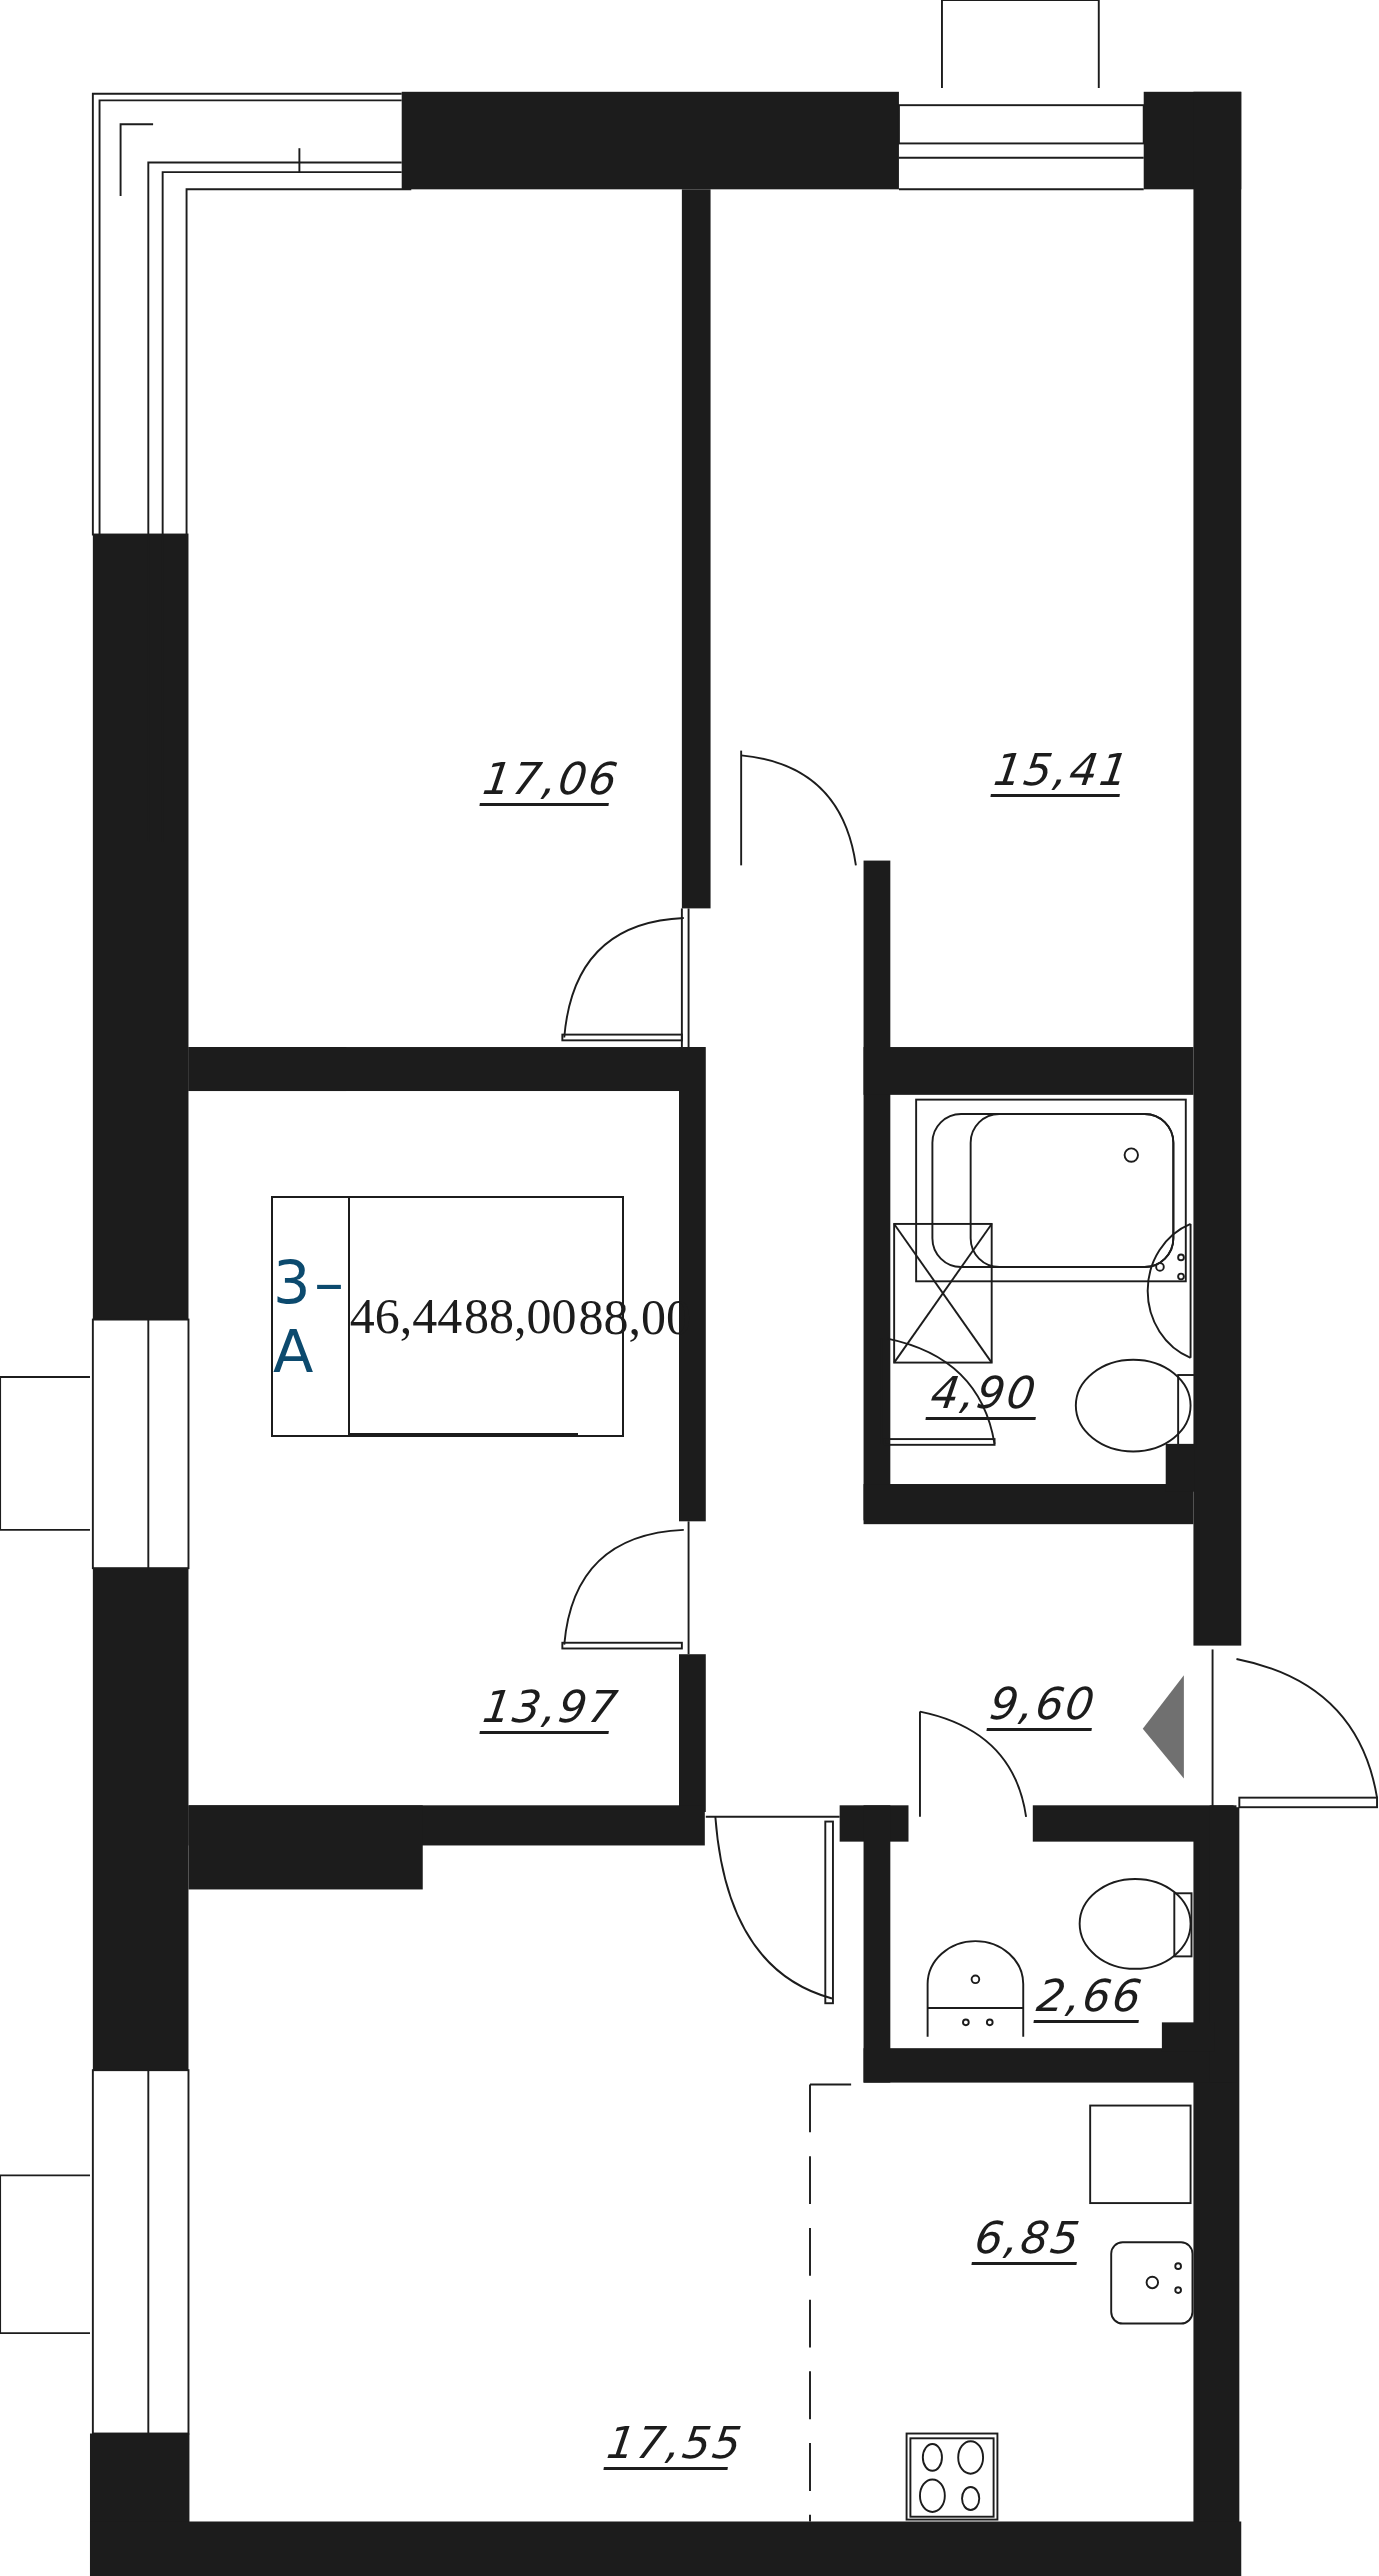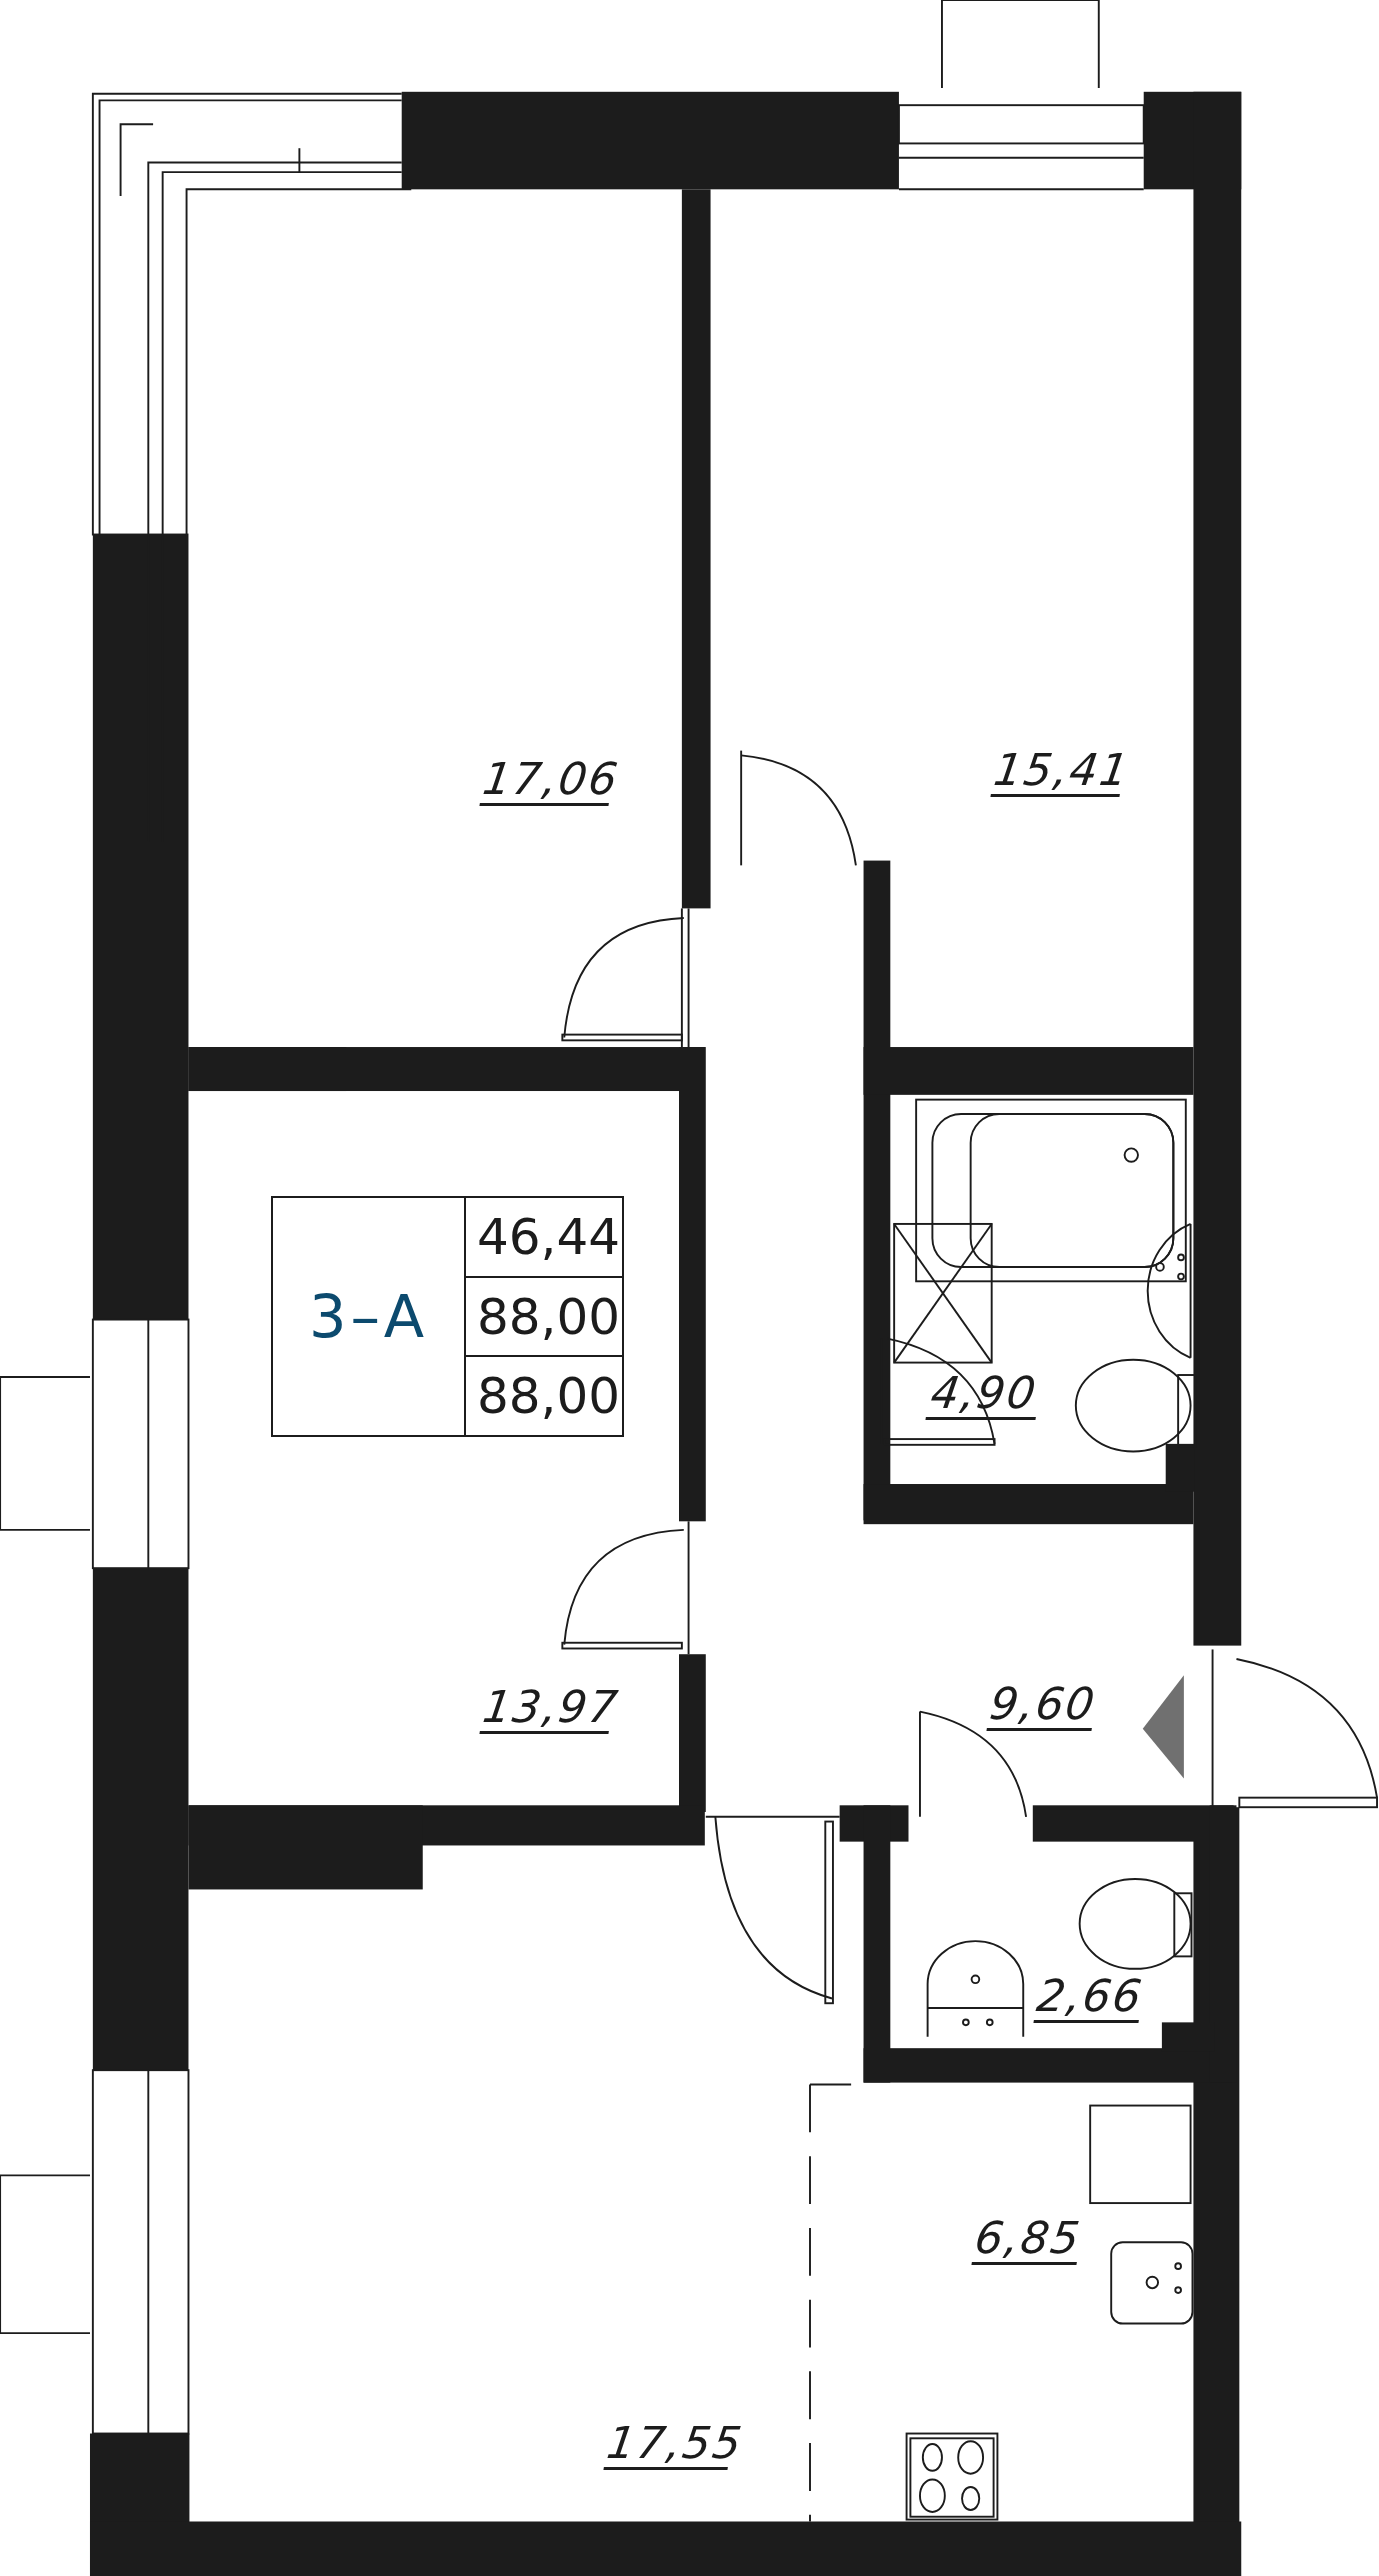--- a/index.html
+++ b/index.html
@@ -1,21 +1,21 @@
 <!DOCTYPE html>
 <html><head>
 <meta charset="utf-8">
 <style>
   html,body{margin:0;padding:0;background:#ffffff;}
   body{width:1380px;height:2576px;position:relative;overflow:hidden;font-family:"DejaVu Sans",sans-serif;}
   svg{position:absolute;left:0;top:0;}
   .lbl{position:absolute;font-family:"DejaVu Sans",sans-serif;font-style:italic;font-size:44px;color:#1c1c1c;transform:skewX(-8deg);letter-spacing:1.9px;text-align:center;width:143px;border-bottom:3.8px solid #1c1c1c;line-height:1.1;}
   .stamp{position:absolute;left:271px;top:1196px;width:353px;height:241px;border:2.9px solid #1c1c1c;box-sizing:border-box;display:flex;}
   .stamp-left{width:191px;border-right:2.9px solid #1c1c1c;display:flex;align-items:center;justify-content:center;font-size:59px;color:#0c4a6e;letter-spacing:3.8px;}
-  .stamp-right{flex:1;display:flex;flex-direction:column;}
+  .stamp-right{flex:1;display:flex;flex-direction:row;font-family:Liberation Serif, serif;}
   .stamp-cell{flex:1;display:flex;align-items:center;justify-content:flex-end;font-size:50px;color:#1c1c1c;border-bottom:2.9px solid #1c1c1c;padding-right:1.9px;}
   .stamp-cell:last-child{border-bottom:none;}
 </style>
 </head>
 <body>
 
 <svg width="1380" height="2576" viewBox="0 0 1443 2694">
   <g fill="#1c1c1c">
 
     <rect x="420" y="96" width="520" height="102"></rect>

